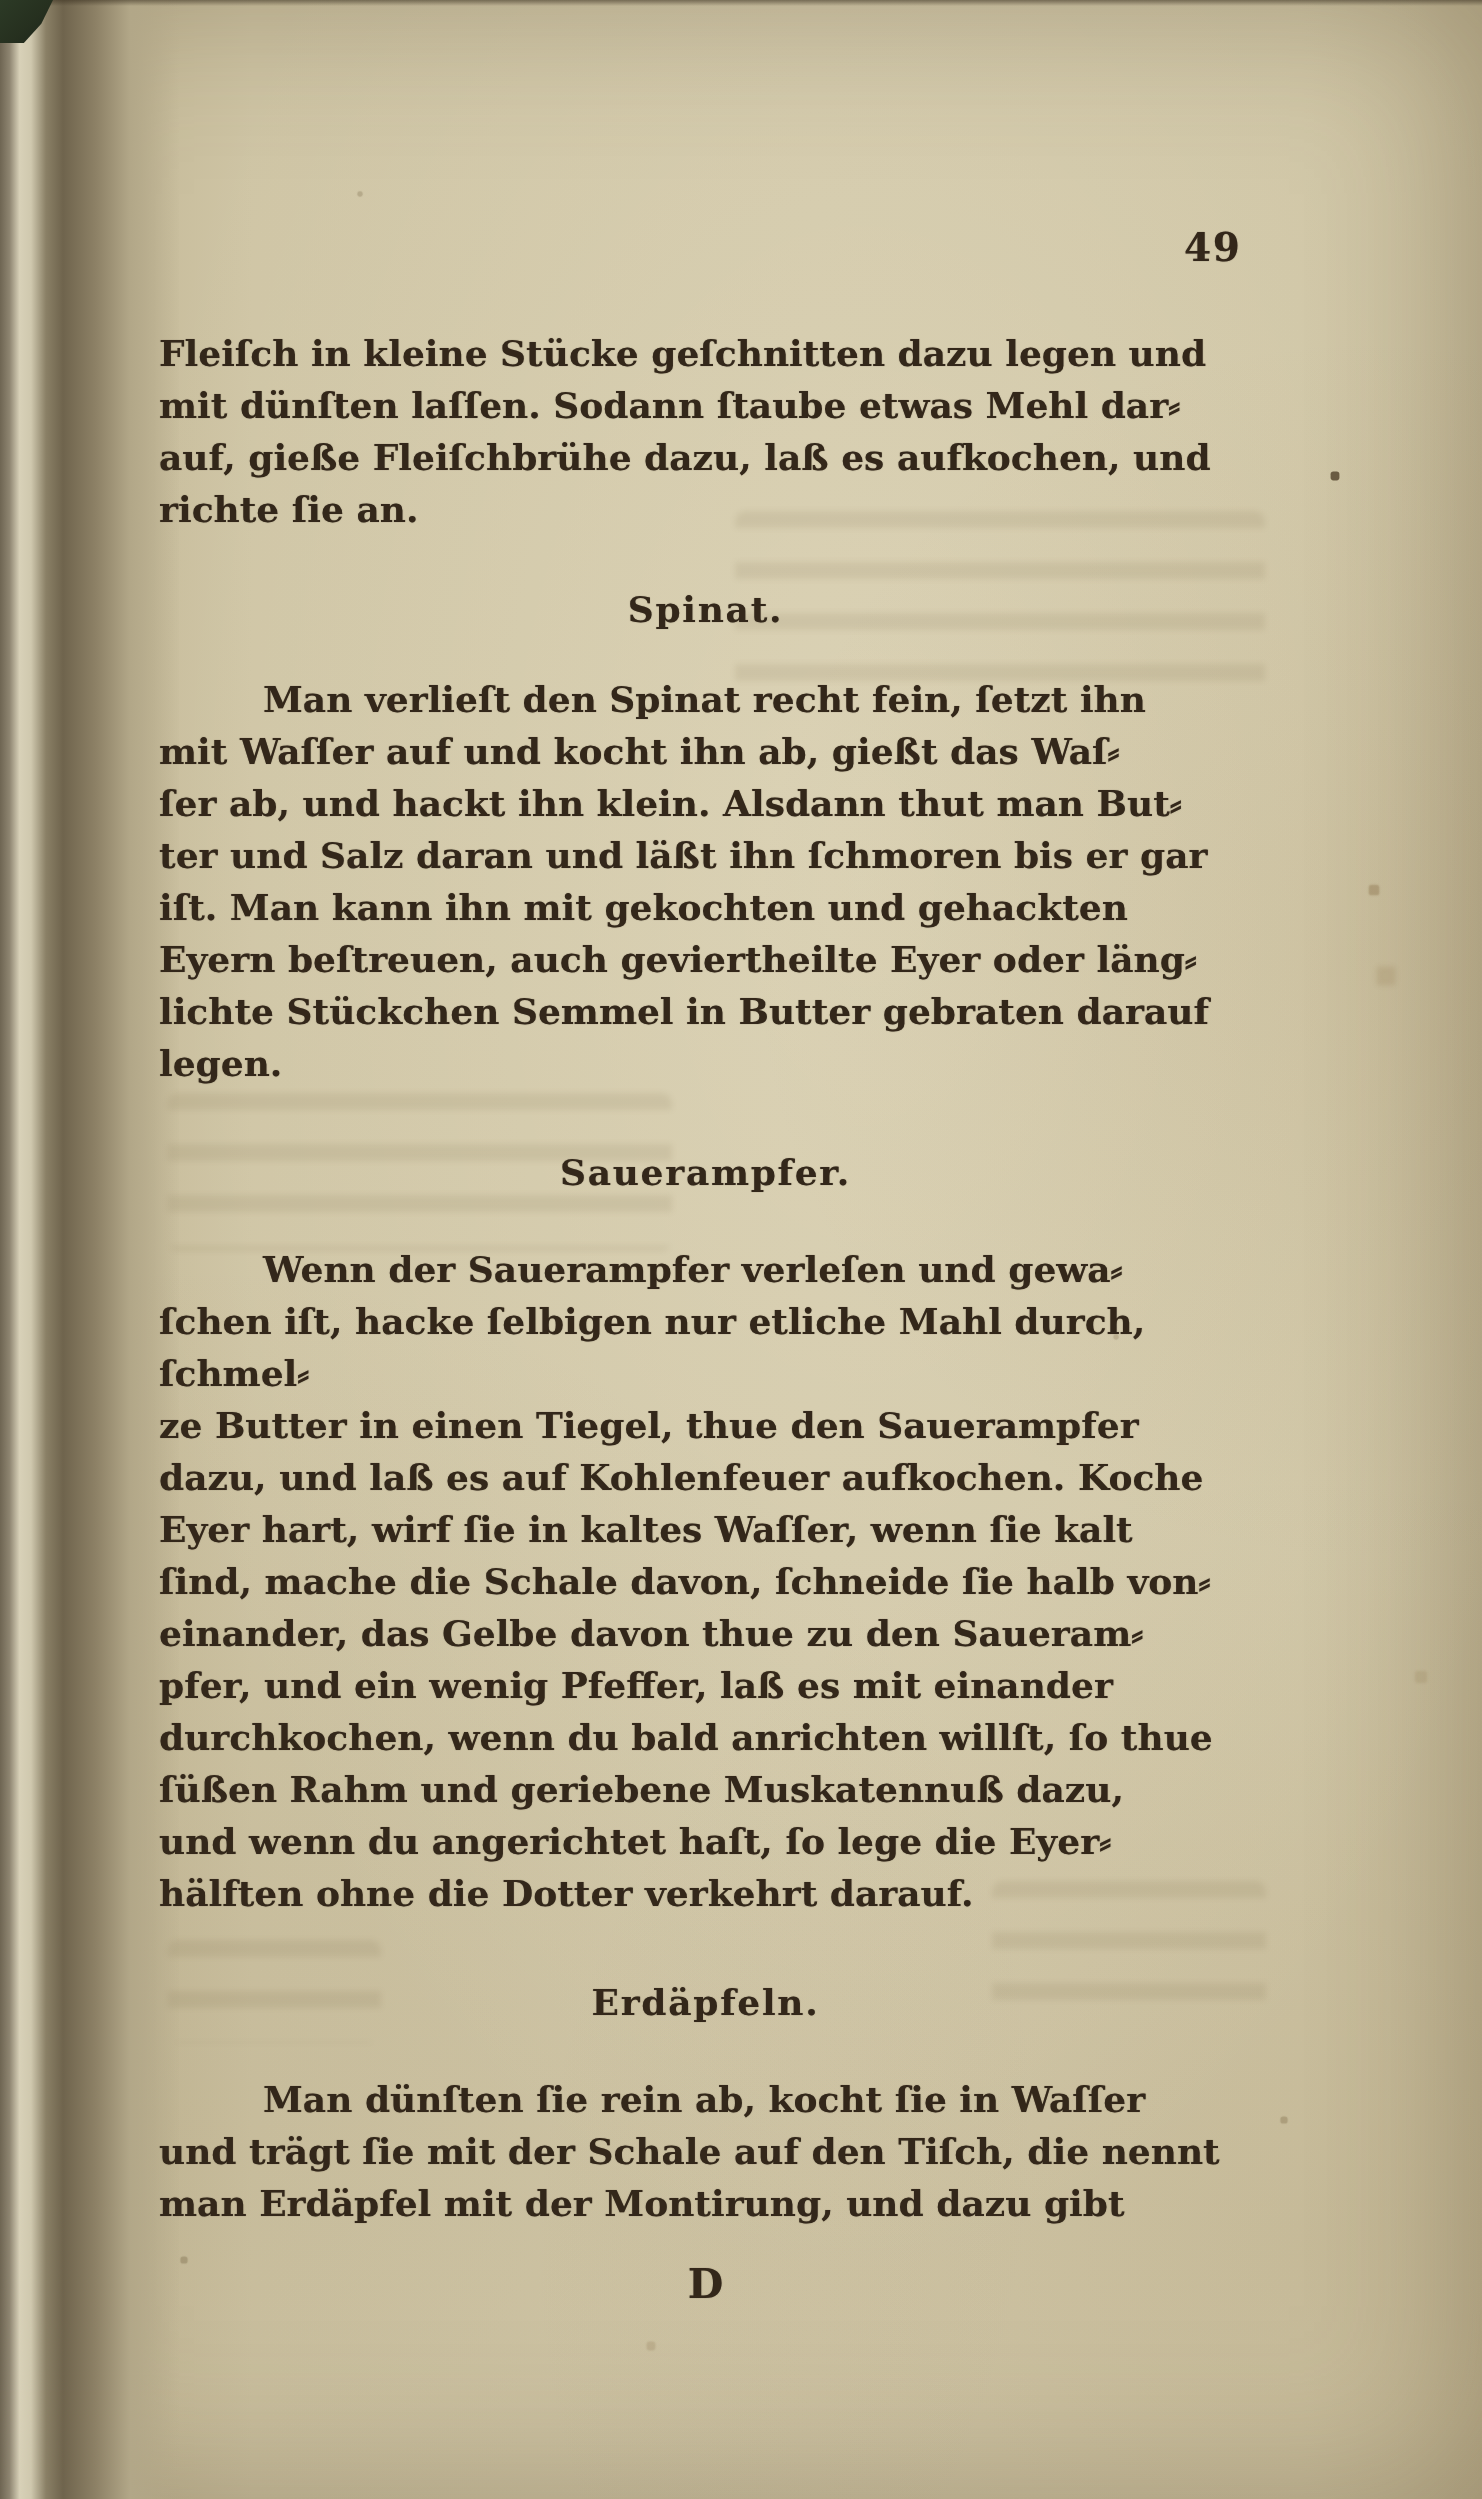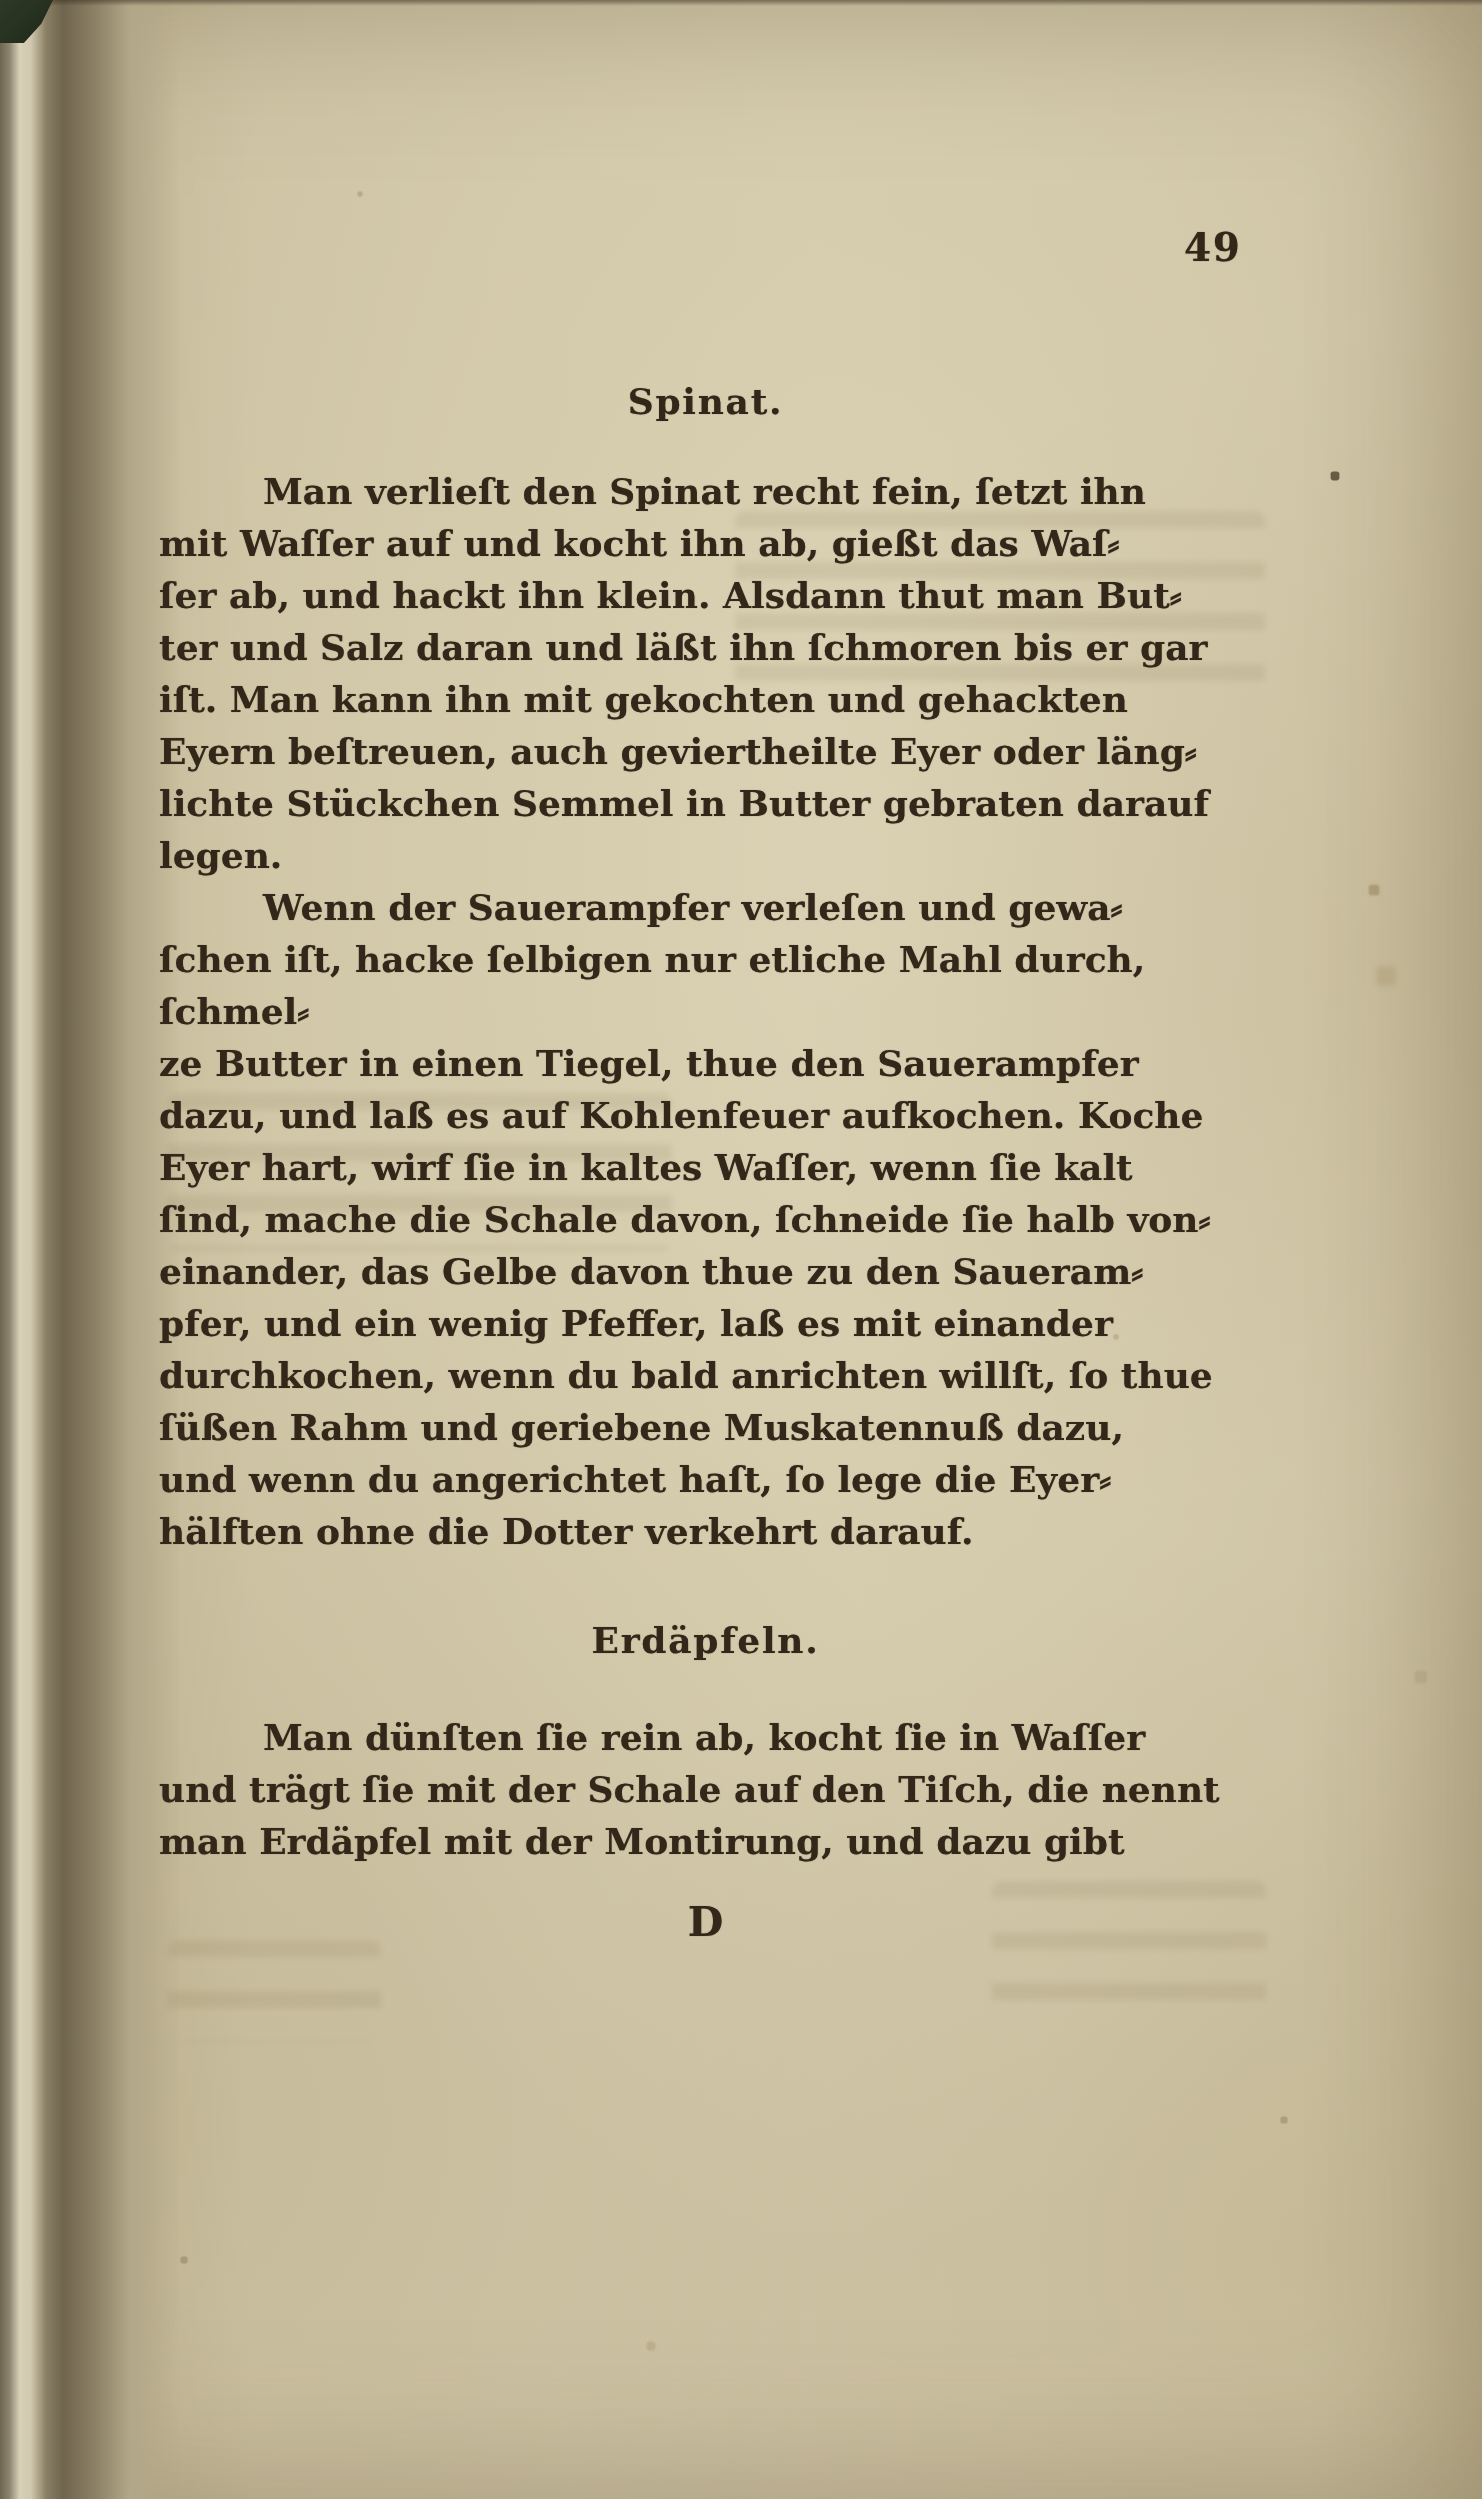--- a/index.html
+++ b/index.html
@@ -156,32 +156,37 @@
   <div class="ghost ghost-1"></div>
   <div class="ghost ghost-2"></div>
   <div class="ghost ghost-3"></div>
   <div class="ghost ghost-4"></div>
   <div class="speckles"></div>
 
   <div class="page-number">49</div>
 
   <div class="content">
 
+    <p class="para">Fleiſch in kleine Stücke geſchnitten dazu legen und
+mit dünſten laſſen. Sodann ſtaube etwas Mehl dar⸗
+auf, gieße Fleiſchbrühe dazu, laß es aufkochen, und
+richte ſie an.</p>
 
     <h2 class="heading">Spinat.</h2>
 
     <p class="para indent">Man verlieſt den Spinat recht fein, ſetzt ihn
 mit Waſſer auf und kocht ihn ab, gießt das Waſ⸗
 ſer ab, und hackt ihn klein. Alsdann thut man But⸗
 ter und Salz daran und läßt ihn ſchmoren bis er gar
 iſt. Man kann ihn mit gekochten und gehackten
 Eyern beſtreuen, auch geviertheilte Eyer oder läng⸗
 lichte Stückchen Semmel in Butter gebraten darauf
 legen.</p>
 
+    <h2 class="heading wide-top">Sauerampfer.</h2>
 
     <p class="para indent">Wenn der Sauerampfer verleſen und gewa⸗
 ſchen iſt, hacke ſelbigen nur etliche Mahl durch, ſchmel⸗
 ze Butter in einen Tiegel, thue den Sauerampfer
 dazu, und laß es auf Kohlenfeuer aufkochen. Koche
 Eyer hart, wirf ſie in kaltes Waſſer, wenn ſie kalt
 ſind, mache die Schale davon, ſchneide ſie halb von⸗
 einander, das Gelbe davon thue zu den Saueram⸗
 pfer, und ein wenig Pfeffer, laß es mit einander
 durchkochen, wenn du bald anrichten willſt, ſo thue

